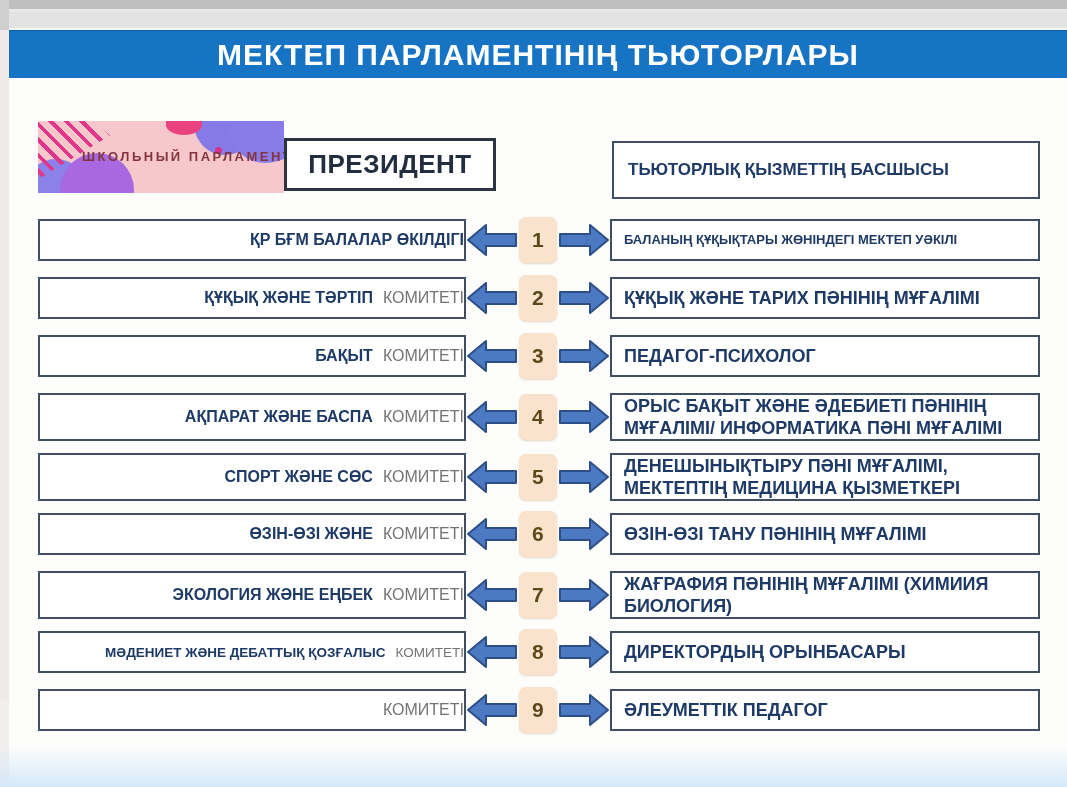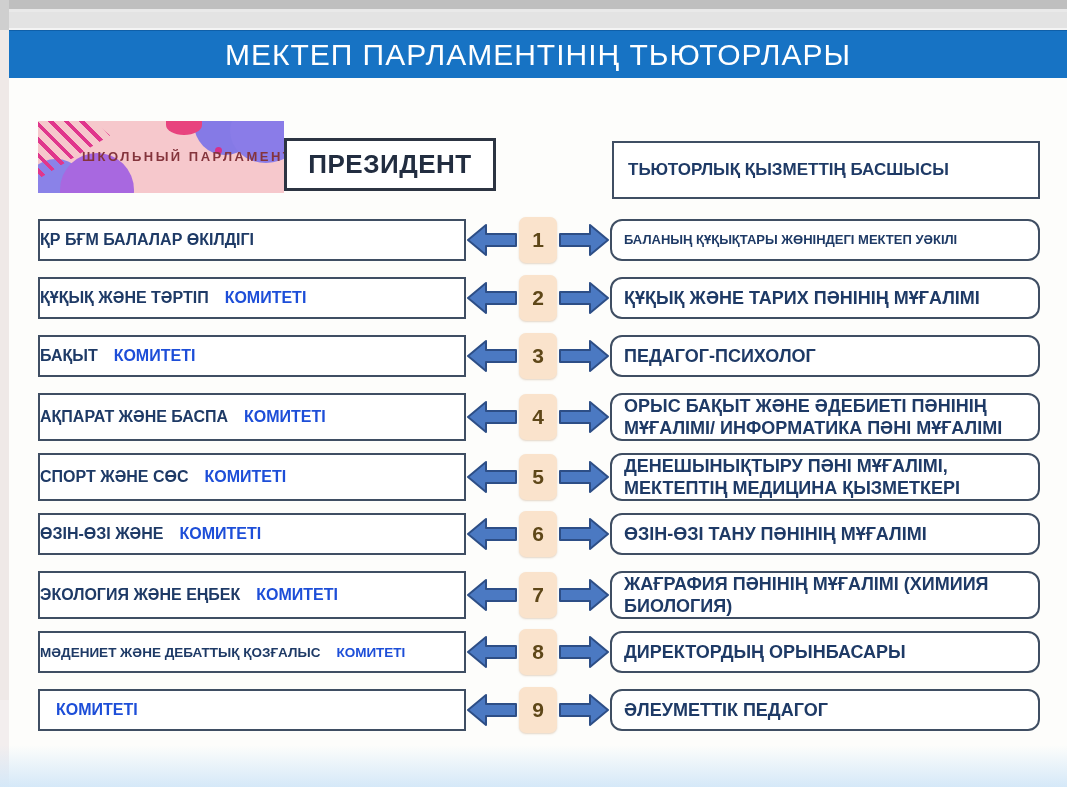--- a/index.html
+++ b/index.html
@@ -29,21 +29,21 @@
   }
 
   
   .banner {
     position: absolute; top: 30px; left: 9px; right: 0; height: 48px;
     background: #1773c4;
     display: flex; align-items: center; justify-content: center;
     border-top: 1px solid #0f5fa8;
   }
   .banner-title {
-    color: #ffffff; font-size: 30px; font-weight: 400; letter-spacing: 1px;
+    color: #ffffff; font-size: 30px; font-weight: 700; letter-spacing: 1px;
     white-space: nowrap;
   }
 
   
   .logo {
     position: absolute; left: 38px; top: 121px; width: 246px; height: 72px;
     background: #f6c8cc; overflow: hidden;
   }
   .logo-stripes {
     position: absolute; left: -6px; top: -4px; width: 78px; height: 66px;
@@ -81,25 +81,25 @@
     position: absolute; left: 38px; top: 219px; width: 1002px;
     display: flex; flex-direction: column;
   }
   .row { display: flex; align-items: center; height: 42px; margin-bottom: 16px; }
   .row.tall { height: 48px; margin-bottom: 12px; }
 
   .box {
     background: #ffffff; border: 2px solid #3f4e63; height: 100%;
     display: flex; align-items: center;
   }
-  .left-box { width: 430px; justify-content: flex-start; padding-right: 27px; text-align: right; }
-  .right-box { width: 432px; justify-content: flex-start; padding: 2px 10px 2px 12px; text-align: left; border-radius: 12px; }
+  .left-box { width: 430px; justify-content: flex-end; padding-right: 0; text-align: right; }
+  .right-box { width: 432px; justify-content: flex-start; padding: 2px 10px 2px 12px; text-align: left; }
 
   .left-text { color: #1e3a66; font-size: 16px; font-weight: 700; white-space: nowrap; }
-  .left-suffix { color: #1d4ed8; font-size: 16px; font-weight: 700; margin-left: 16px; white-space: nowrap; }
+  .left-suffix { color: #737373; font-size: 16px; font-weight: 400; margin-left: 10px; white-space: nowrap; }
   .left-suffix:empty { display: none; }
   .row.left-small .left-text, .row.left-small .left-suffix { font-size: 13.5px; }
 
   .right-text { color: #1e3a66; font-size: 18px; font-weight: 700; line-height: 1.25; }
   .row.right-small .right-text { font-size: 13px; }
 
   .arrow-zone {
     width: 144px; height: 100%; flex: 0 0 144px;
     display: flex; align-items: center; justify-content: center; gap: 2px;
   }

